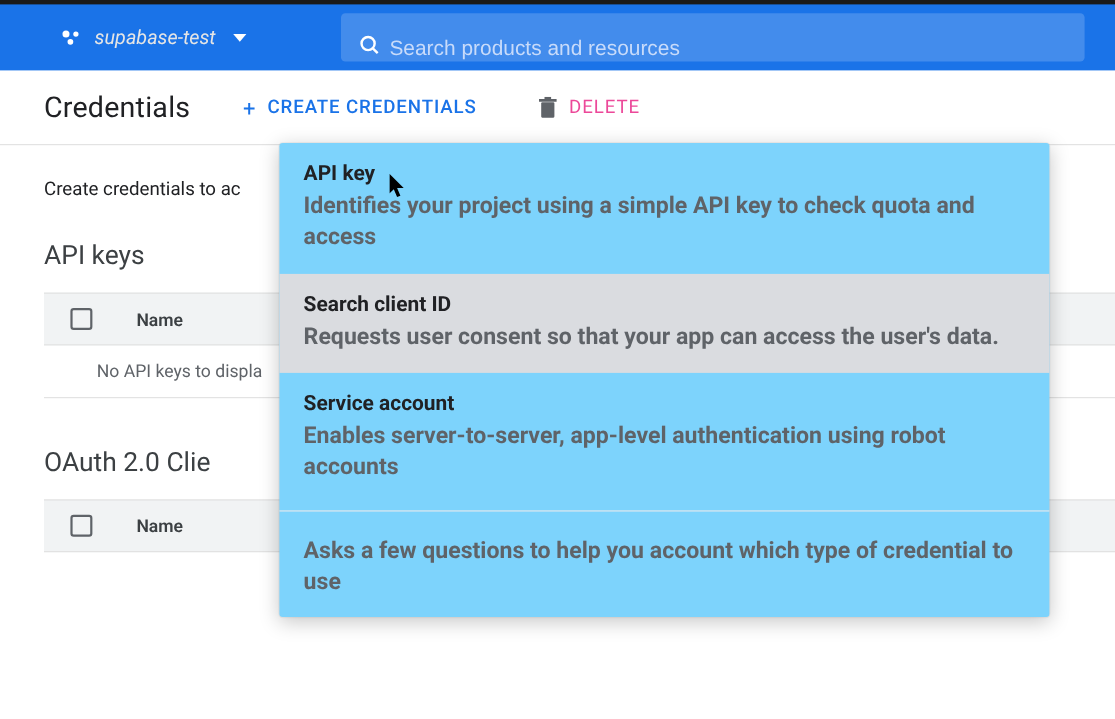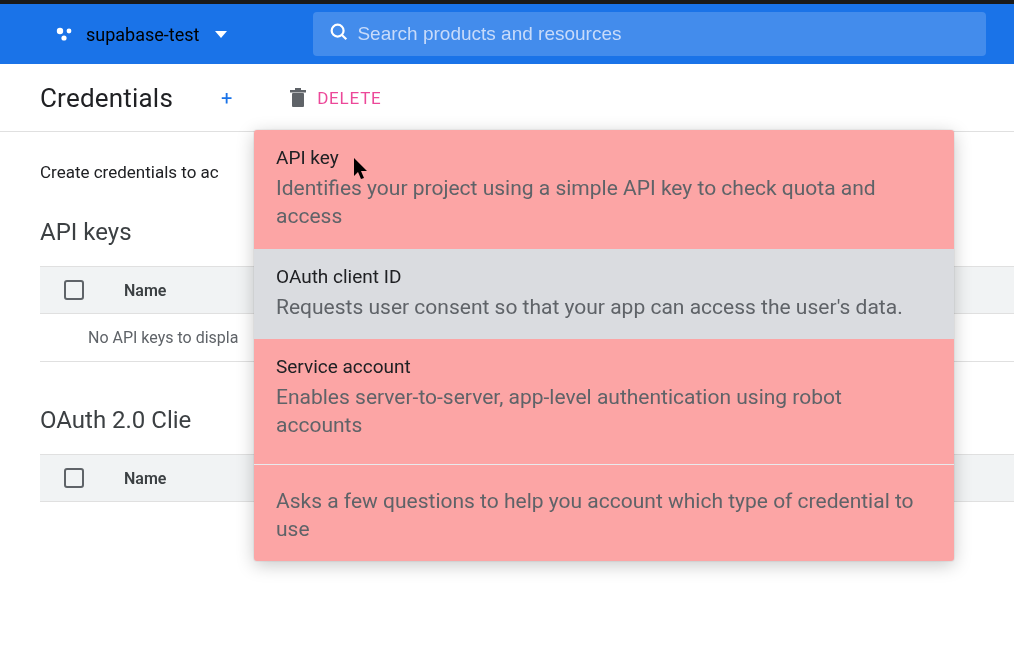--- a/index.html
+++ b/index.html
@@ -17,42 +17,43 @@
       display: flex;
       align-items: center;
       padding: 0 8px;
       gap: 12px;
       border-top: 4px solid #1a1a1a;
     }
     .project-selector {
       display: flex;
       align-items: center;
       gap: 10px;
-      color: #000000;
+      color: #e5e5e5;
       font-size: 18px;
       padding: 6px 14px;
       cursor: pointer;
       border-radius: 4px;
+      font-style: italic;
     }
     .project-dots {
       width: 22px; height: 22px;
       position: relative;
     }
     .project-dots svg { display: block; }
     .caret-down {
       width: 0; height: 0;
       border-left: 6px solid transparent;
       border-right: 6px solid transparent;
       border-top: 7px solid #fff;
       margin-left: 6px;
     }
     .search-area {
       flex: 1;
       display: flex;
-      align-items: center;
+      align-items: flex-end;
       background: rgba(255,255,255,0.18);
       border-radius: 4px;
       height: 44px;
       padding: 0 8px;
       margin-left: 60px;
       margin-right: 20px;
     }
     .search-icon {
       width: 36px;
       text-align: center;
@@ -147,24 +148,25 @@
       color: #5f6368;
       border-bottom: 1px solid #e0e0e0;
     }
     .section-gap { height: 44px; }
 
     .dropdown {
       position: absolute;
       top: 130px;
       left: 254px;
       width: 700px;
-      background: #fca5a5;
+      background: #7dd3fc;
       box-shadow: 0 4px 18px rgba(0,0,0,0.22), 0 0 0 1px rgba(0,0,0,0.04);
       border-radius: 3px;
       z-index: 50;
+      font-weight: bold;
     }
     .dd-item {
       padding: 16px 22px 18px 22px;
       cursor: pointer;
     }
     .dd-item.hovered { background: #dadce0; }
     .dd-title {
       font-size: 19px;
       color: #202124;
       margin-bottom: 5px;
@@ -212,20 +214,21 @@
         </svg>
     </span>
     <input class="search-input" placeholder="Search products and resources" style="">
   </div>
 </div>
 
 <div class="page-header">
   <span class="page-title">Credentials</span>
   <div class="toolbar-btn create">
     <span class="plus-icon">+</span>
+    <span>CREATE CREDENTIALS</span>
   </div>
   <div class="toolbar-btn">
     <span class="trash-icon">
       <svg width="18" height="20" viewBox="0 0 18 20" fill="#5f6368">
           <rect x="3" y="5" width="12" height="14" rx="1"></rect>
           <rect x="1" y="2" width="16" height="2.5"></rect>
           <rect x="6" y="0" width="6" height="2.5"></rect>
         </svg>
     </span>
     <span>DELETE</span>
@@ -255,21 +258,21 @@
     <span class="col-type">Type</span>
   </div>
 </div>
 
 <div class="dropdown">
   <div class="dd-item">
     <div class="dd-title">API key</div>
     <div class="dd-desc">Identifies your project using a simple API key to check quota and access</div>
   </div>
   <div class="dd-item hovered">
-    <div class="dd-title">OAuth client ID</div>
+    <div class="dd-title">Search client ID</div>
     <div class="dd-desc">Requests user consent so that your app can access the user's data.</div>
     <span class="cursor-arrow" style="top:28px;left:100px;">
       <svg width="16" height="22" viewBox="0 0 16 22">
           <path d="M0 0 L0 18 L4 14 L7 21 L10 20 L7 13 L13 13 Z" fill="#000"></path>
         </svg>
     </span>
   </div>
   <div class="dd-item">
     <div class="dd-title">Service account</div>
     <div class="dd-desc">Enables server-to-server, app-level authentication using robot accounts</div>

